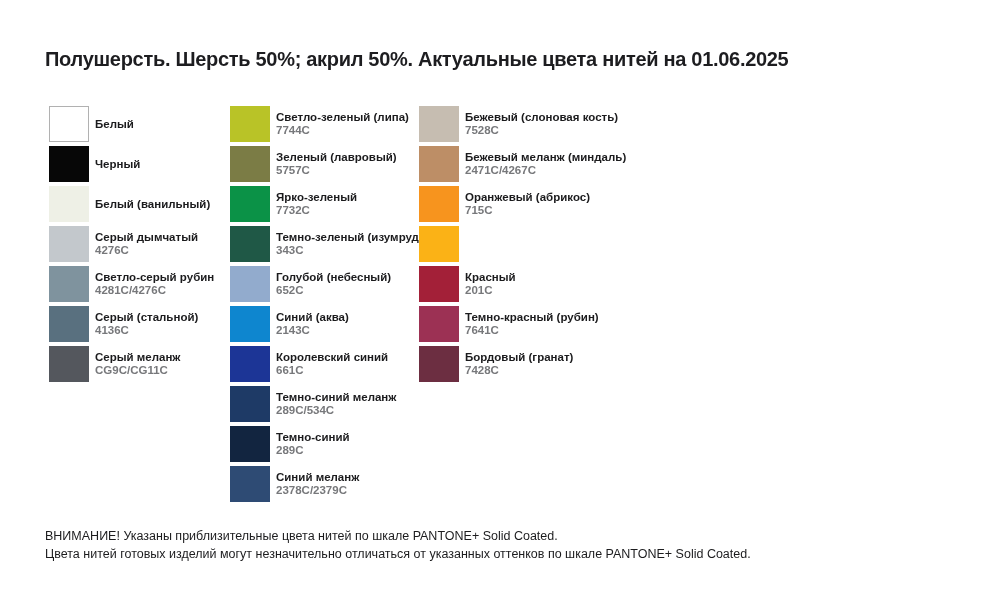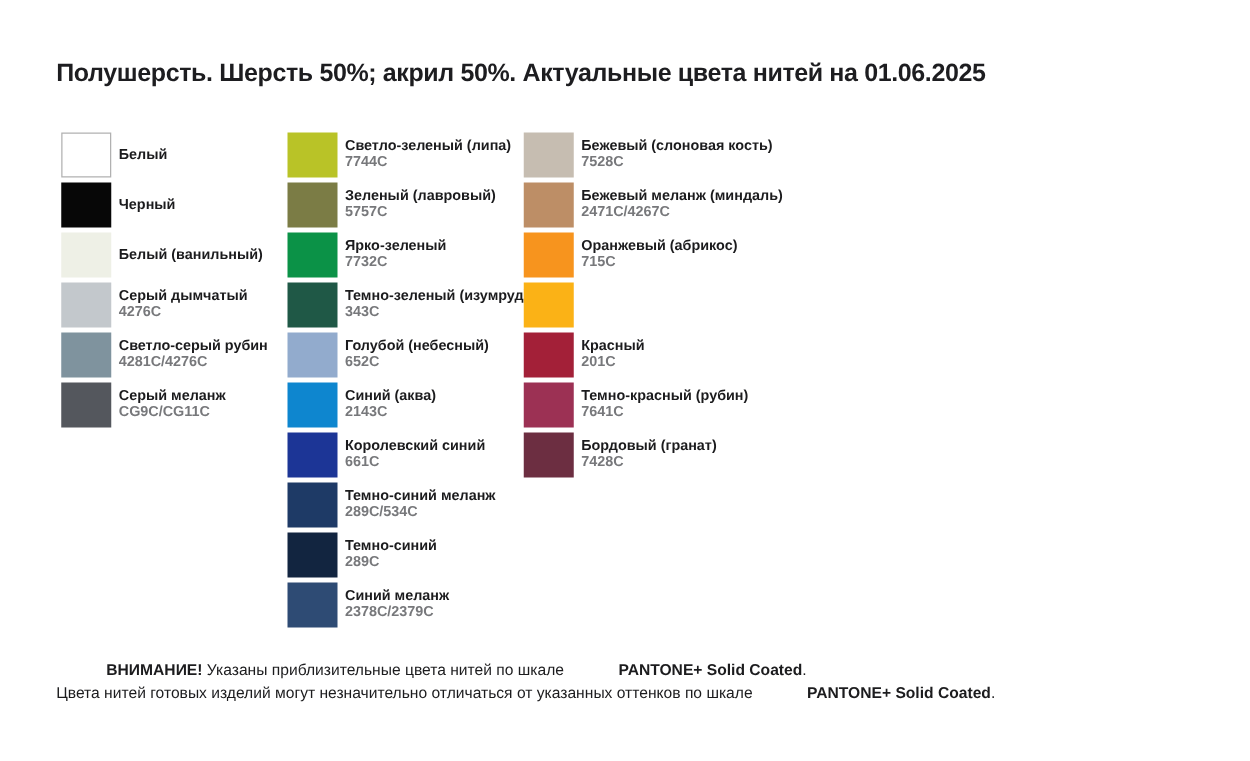--- a/index.html
+++ b/index.html
@@ -30,21 +30,21 @@
     font-size:11.5px;font-weight:700;color:#1b1b1d;white-space:nowrap;
   }
   .ccode{
     font-size:11.5px;font-weight:700;color:#77787b;white-space:nowrap;
   }
   .ccode:empty{display:none;}
   .disclaimer{
     position:absolute;left:45px;top:527px;width:900px;
     font-size:12.5px;line-height:18px;color:#1c1c1e;
   }
-  .b{font-weight:700;margin-left:40px;}
+  .b{font-weight:400;}
 </style>
 </head>
 <body>
 
 <div class="title">Полушерсть. Шерсть 50%; акрил 50%. Актуальные цвета нитей на 01.06.2025</div>
 
 <div class="columns">
   <div class="col col-0">
       <div class="row">
         <div class="swatch bordered" style="background: rgb(255, 255, 255);"></div>
@@ -69,20 +69,27 @@
         <div class="labels">
           <div class="cname">Серый дымчатый</div>
           <div class="ccode">4276C</div>
         </div>
       </div>
       <div class="row">
         <div class="swatch" style="background: rgb(127, 147, 158);"></div>
         <div class="labels">
           <div class="cname">Светло-серый рубин</div>
           <div class="ccode">4281C/4276C</div>
+        </div>
+      </div>
+      <div class="row">
+        <div class="swatch" style="background: rgb(89, 112, 127);"></div>
+        <div class="labels">
+          <div class="cname">Серый (стальной)</div>
+          <div class="ccode">4136C</div>
         </div>
       </div>
       <div class="row">
         <div class="swatch" style="background: rgb(84, 87, 93);"></div>
         <div class="labels">
           <div class="cname">Серый меланж</div>
           <div class="ccode">CG9C/CG11C</div>
         </div>
       </div>
     </div>

